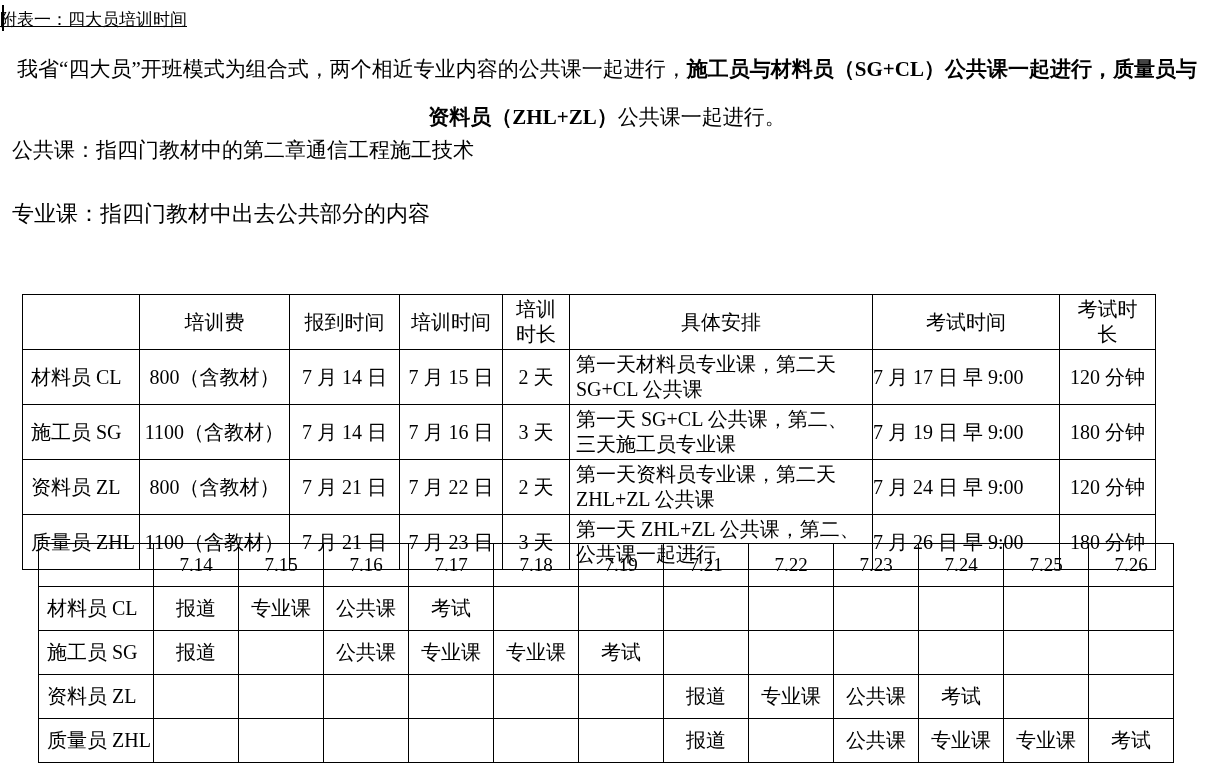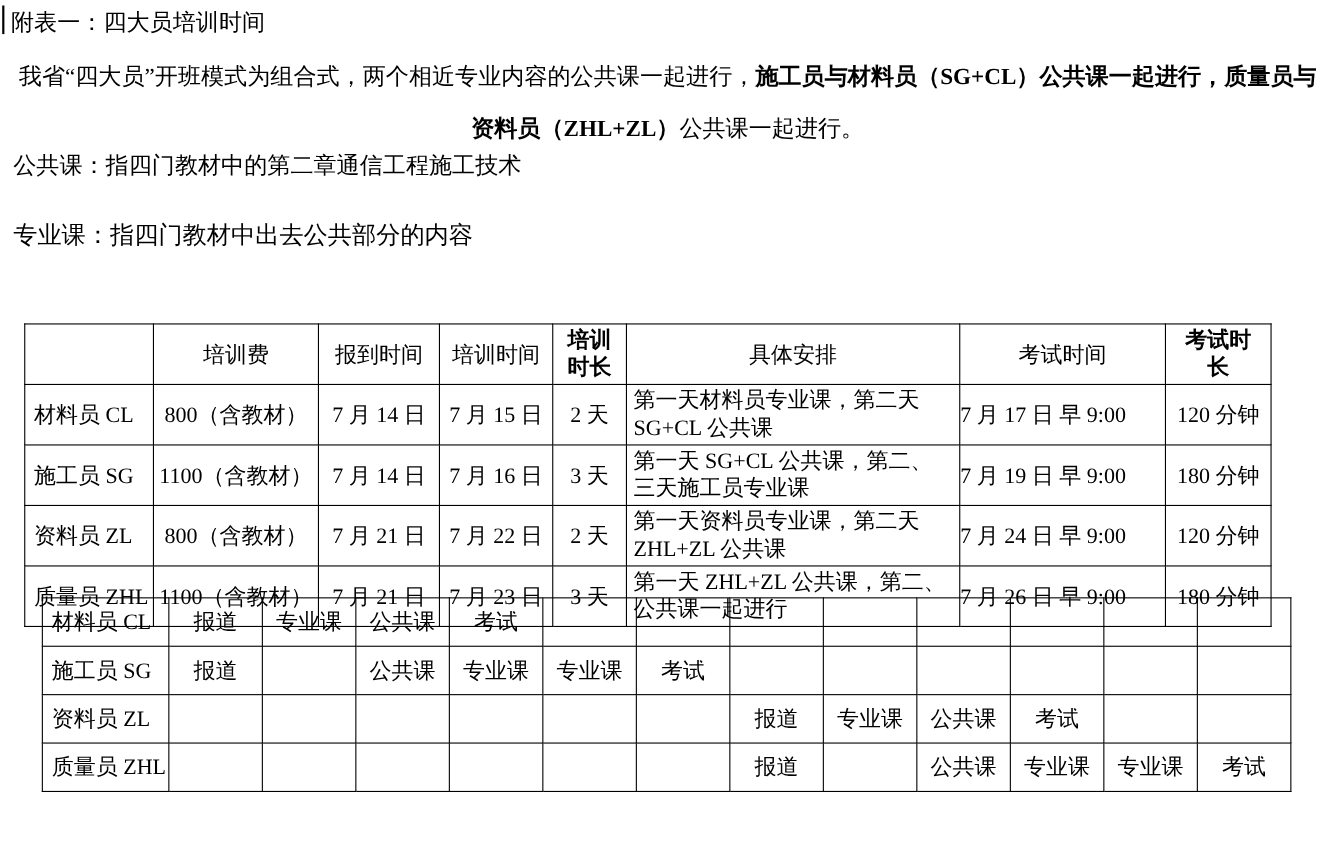--- a/index.html
+++ b/index.html
@@ -11,23 +11,24 @@
     font-family: "Liberation Serif", "DejaVu Serif", serif;
     position: relative;
     overflow: hidden;
   }
   .abs { position: absolute; }
   .caret {
     left: 2px; top: 5px; width: 2px; height: 26px;
     background: #000;
   }
   .title-line {
-    left: 10px; top: 6px;
-    font-size: 21px; line-height: 28px;
+    left: 0; top: 6px;
+    font-size: 17px; line-height: 28px;
     white-space: nowrap;
+    text-decoration: underline;
   }
   .para {
     left: 12px; top: 45px; width: 1190px;
     font-size: 21px; line-height: 48px;
     text-align: center;
   }
   .para .bold { font-weight: bold; }
   .note1 { left: 12px; top: 136px; font-size: 21px; line-height: 28px; white-space: nowrap; }
   .note2 { left: 12px; top: 200px; font-size: 22px; line-height: 28px; white-space: nowrap; }
 
@@ -39,21 +40,21 @@
     text-align: center;
     padding: 0;
     overflow: hidden;
   }
   .t1 { left: 22px; top: 250px; width: 1133px; margin-top: 44px; }
   .t1 tr.hdr td { height: 55px; }
   .t1 tr.r td { height: 53px; }
   .t1 td.role { text-align: left; padding-left: 8px; }
   .t1 td.plan { text-align: left; padding: 2px 6px; font-size: 20px; line-height: 25px; vertical-align: middle; }
   .t1 td.exam { text-align: left; padding-left: 0; }
-  .prewrap { white-space: pre-line; line-height: 25px; font-weight: bold; }
+  .prewrap { white-space: pre-line; line-height: 25px; }
 
   .t2 { left: 38px; top: 543px; width: 1135px; }
   .t2 tr.hdr td { height: 43px; font-size: 19px; }
   .t2 tr.r td { height: 44px; }
   .t2 td.role { text-align: left; padding-left: 8px; }
 </style>
 </head>
 <body>
 
 <div class="abs caret"></div>
@@ -144,20 +145,35 @@
     <col style="width:85px">
       <col style="width:85px">
       <col style="width:85px">
       <col style="width:85px">
     <col style="width:85px">
       <col style="width:85px">
       <col style="width:85px">
       <col style="width:85px">
   </colgroup>
   <tbody>
+      <tr class="hdr">
+    <td class="role"></td>
+    <td>7.14</td>
+    <td>7.15</td>
+    <td>7.16</td>
+    <td>7.17</td>
+    <td>7.18</td>
+    <td>7.19</td>
+    <td>7.21</td>
+    <td>7.22</td>
+    <td>7.23</td>
+    <td>7.24</td>
+    <td>7.25</td>
+    <td>7.26</td>
+  </tr>
   <tr class="r">
     <td class="role">材料员 CL</td>
     <td>报道</td>
     <td>专业课</td>
     <td>公共课</td>
     <td>考试</td>
     <td></td>
     <td></td>
     <td></td>
     <td></td>

